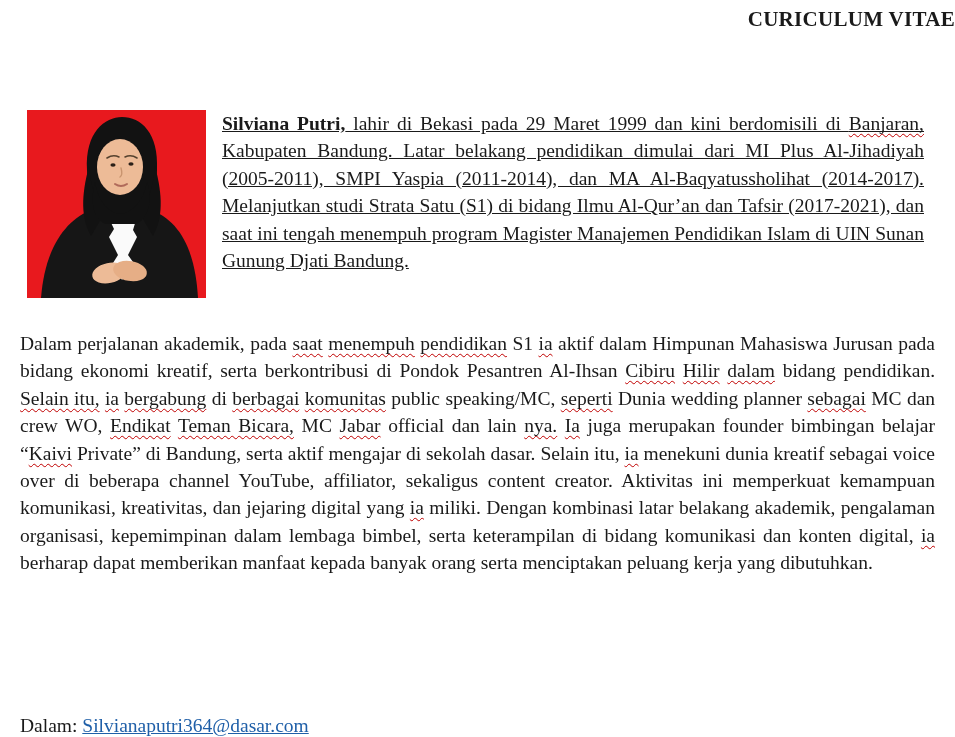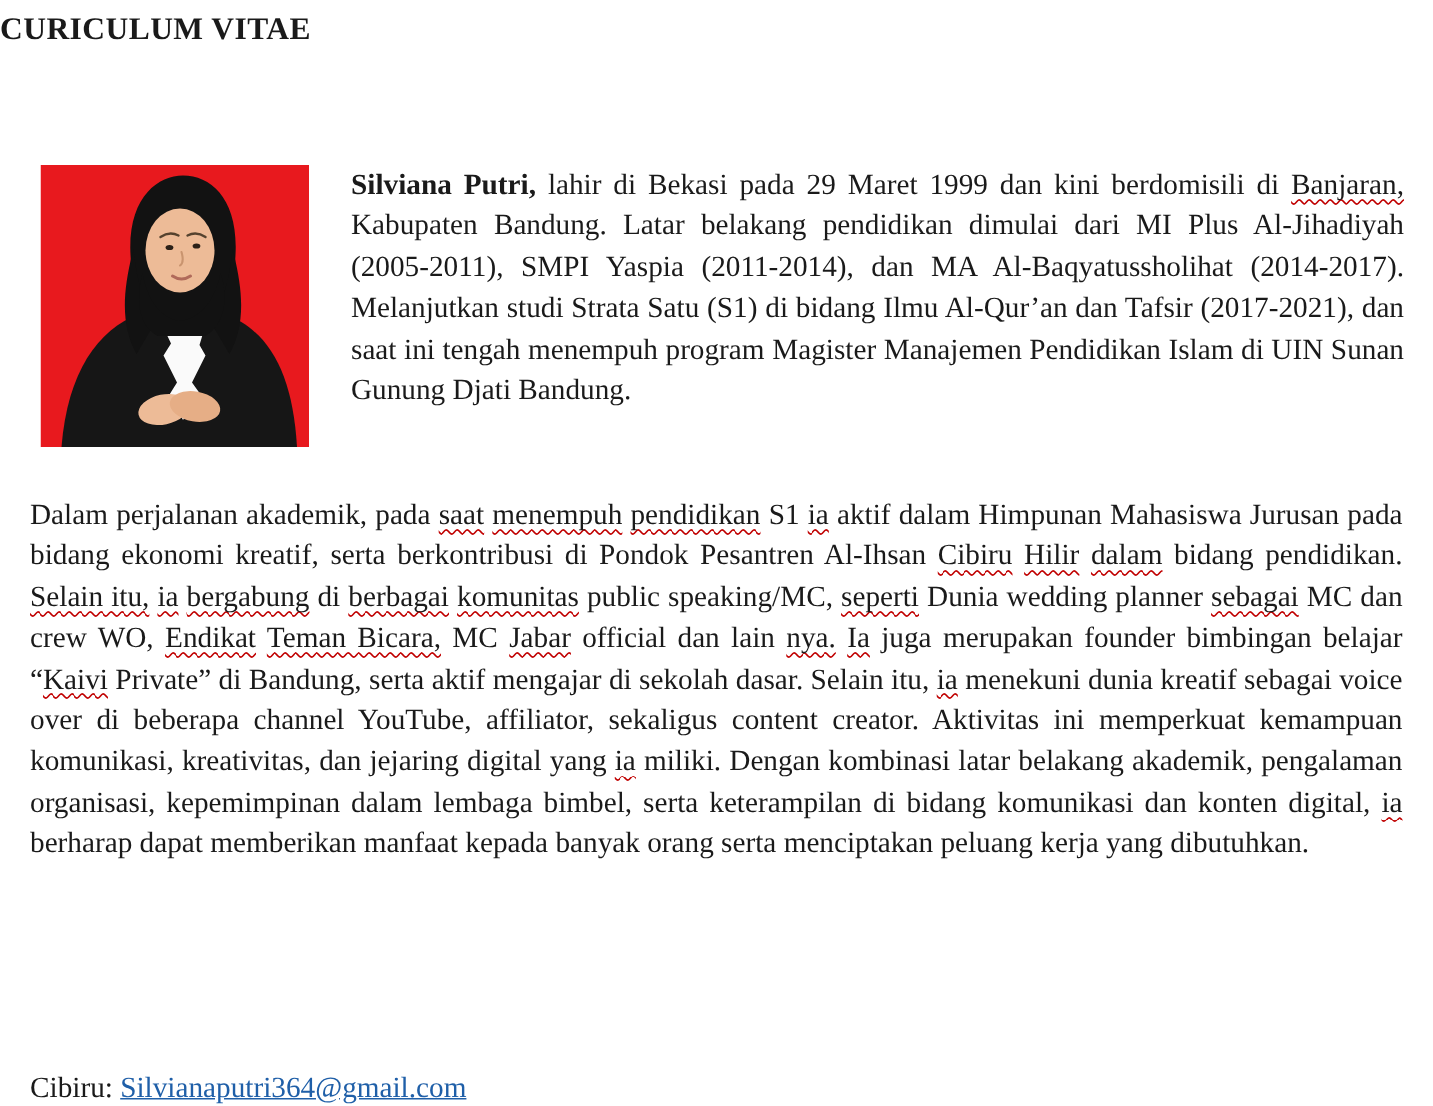--- a/index.html
+++ b/index.html
@@ -8,21 +8,21 @@
     width: 955px;
     height: 737px;
     background: #ffffff;
     font-family: "Liberation Serif", serif;
     color: var(--text, #1a1a1a);
     overflow: hidden;
   }
   .title {
     margin: 0;
     padding-top: 7px;
-    text-align: left;
+    text-align: right;
     font-size: 21px;
     font-weight: bold;
     letter-spacing: 0.3px;
   }
   .intro-row {
     position: absolute;
     top: 110px;
     left: 27px;
     display: flex;
     align-items: flex-start;
@@ -34,22 +34,23 @@
     line-height: 0;
   }
   .para {
     margin: 0;
     font-size: 19.5px;
     line-height: 27.4px;
     text-align: justify;
     text-align-last: left;
   }
   .intro-para {
-    margin-left: 28px;
+    margin-left: 16px;
     width: 702px;
+    text-decoration: underline;
   }
   .body-para {
     position: absolute;
     top: 330px;
     left: 20px;
     width: 915px;
   }
   .email-line {
     position: absolute;
     top: 695px;
@@ -111,15 +112,15 @@
         <ellipse cx="82" cy="163" rx="17" ry="10" fill="#edbb97" transform="rotate(-12 82 163)"></ellipse>
         <ellipse cx="103" cy="161" rx="17" ry="10" fill="#e6ae86" transform="rotate(10 103 161)"></ellipse>
       </svg>
     </div>
 
     <p class="para intro-para"><span class="b">Silviana Putri,</span><span> lahir di Bekasi pada 29 Maret 1999 dan kini berdomisili di </span><span class="sp">Banjaran,</span><span> Kabupaten Bandung. Latar belakang pendidikan dimulai dari MI Plus Al-Jihadiyah (2005-2011), SMPI Yaspia (2011-2014), dan MA Al-Baqyatussholihat (2014-2017). Melanjutkan studi Strata Satu (S1) di bidang Ilmu Al-Qur’an dan Tafsir (2017-2021), dan saat ini tengah menempuh program Magister Manajemen Pendidikan Islam di UIN Sunan Gunung Djati Bandung.</span></p>
   </div>
 
   <p class="para body-para"><span>Dalam perjalanan akademik, pada </span><span class="sp">saat</span><span> </span><span class="sp">menempuh</span><span> </span><span class="sp">pendidikan</span><span> S1 </span><span class="sp">ia</span><span> aktif dalam Himpunan Mahasiswa Jurusan pada bidang ekonomi kreatif, serta berkontribusi di Pondok Pesantren Al-Ihsan </span><span class="sp">Cibiru</span><span> </span><span class="sp">Hilir</span><span> </span><span class="sp">dalam</span><span> bidang pendidikan. </span><span class="sp">Selain itu,</span><span> </span><span class="sp">ia</span><span> </span><span class="sp">bergabung</span><span> di </span><span class="sp">berbagai</span><span> </span><span class="sp">komunitas</span><span> public speaking/MC, </span><span class="sp">seperti</span><span> Dunia wedding planner </span><span class="sp">sebagai</span><span> MC dan crew WO, </span><span class="sp">Endikat</span><span> </span><span class="sp">Teman Bicara,</span><span> MC </span><span class="sp">Jabar</span><span> official dan lain </span><span class="sp">nya.</span><span> </span><span class="sp">Ia</span><span> juga merupakan founder bimbingan belajar “</span><span class="sp">Kaivi</span><span> Private” di Bandung, serta aktif mengajar di sekolah dasar. Selain itu, </span><span class="sp">ia</span><span> menekuni dunia kreatif sebagai voice over di beberapa channel YouTube, affiliator, sekaligus content creator. Aktivitas ini memperkuat kemampuan komunikasi, kreativitas, dan jejaring digital yang </span><span class="sp">ia</span><span> miliki. Dengan kombinasi latar belakang akademik, pengalaman organisasi, kepemimpinan dalam lembaga bimbel, serta keterampilan di bidang komunikasi dan konten digital, </span><span class="sp">ia</span><span> berharap dapat memberikan manfaat kepada banyak orang serta menciptakan peluang kerja yang dibutuhkan.</span></p>
 
-  <p class="email-line"><span>Cibiru: </span><a class="email-link" href="#">Silvianaputri364@gmail.com</a></p>
+  <p class="email-line"><span>Dalam: </span><a class="email-link" href="#">Silvianaputri364@dasar.com</a></p>
 
 </div>
 
 </body></html>

